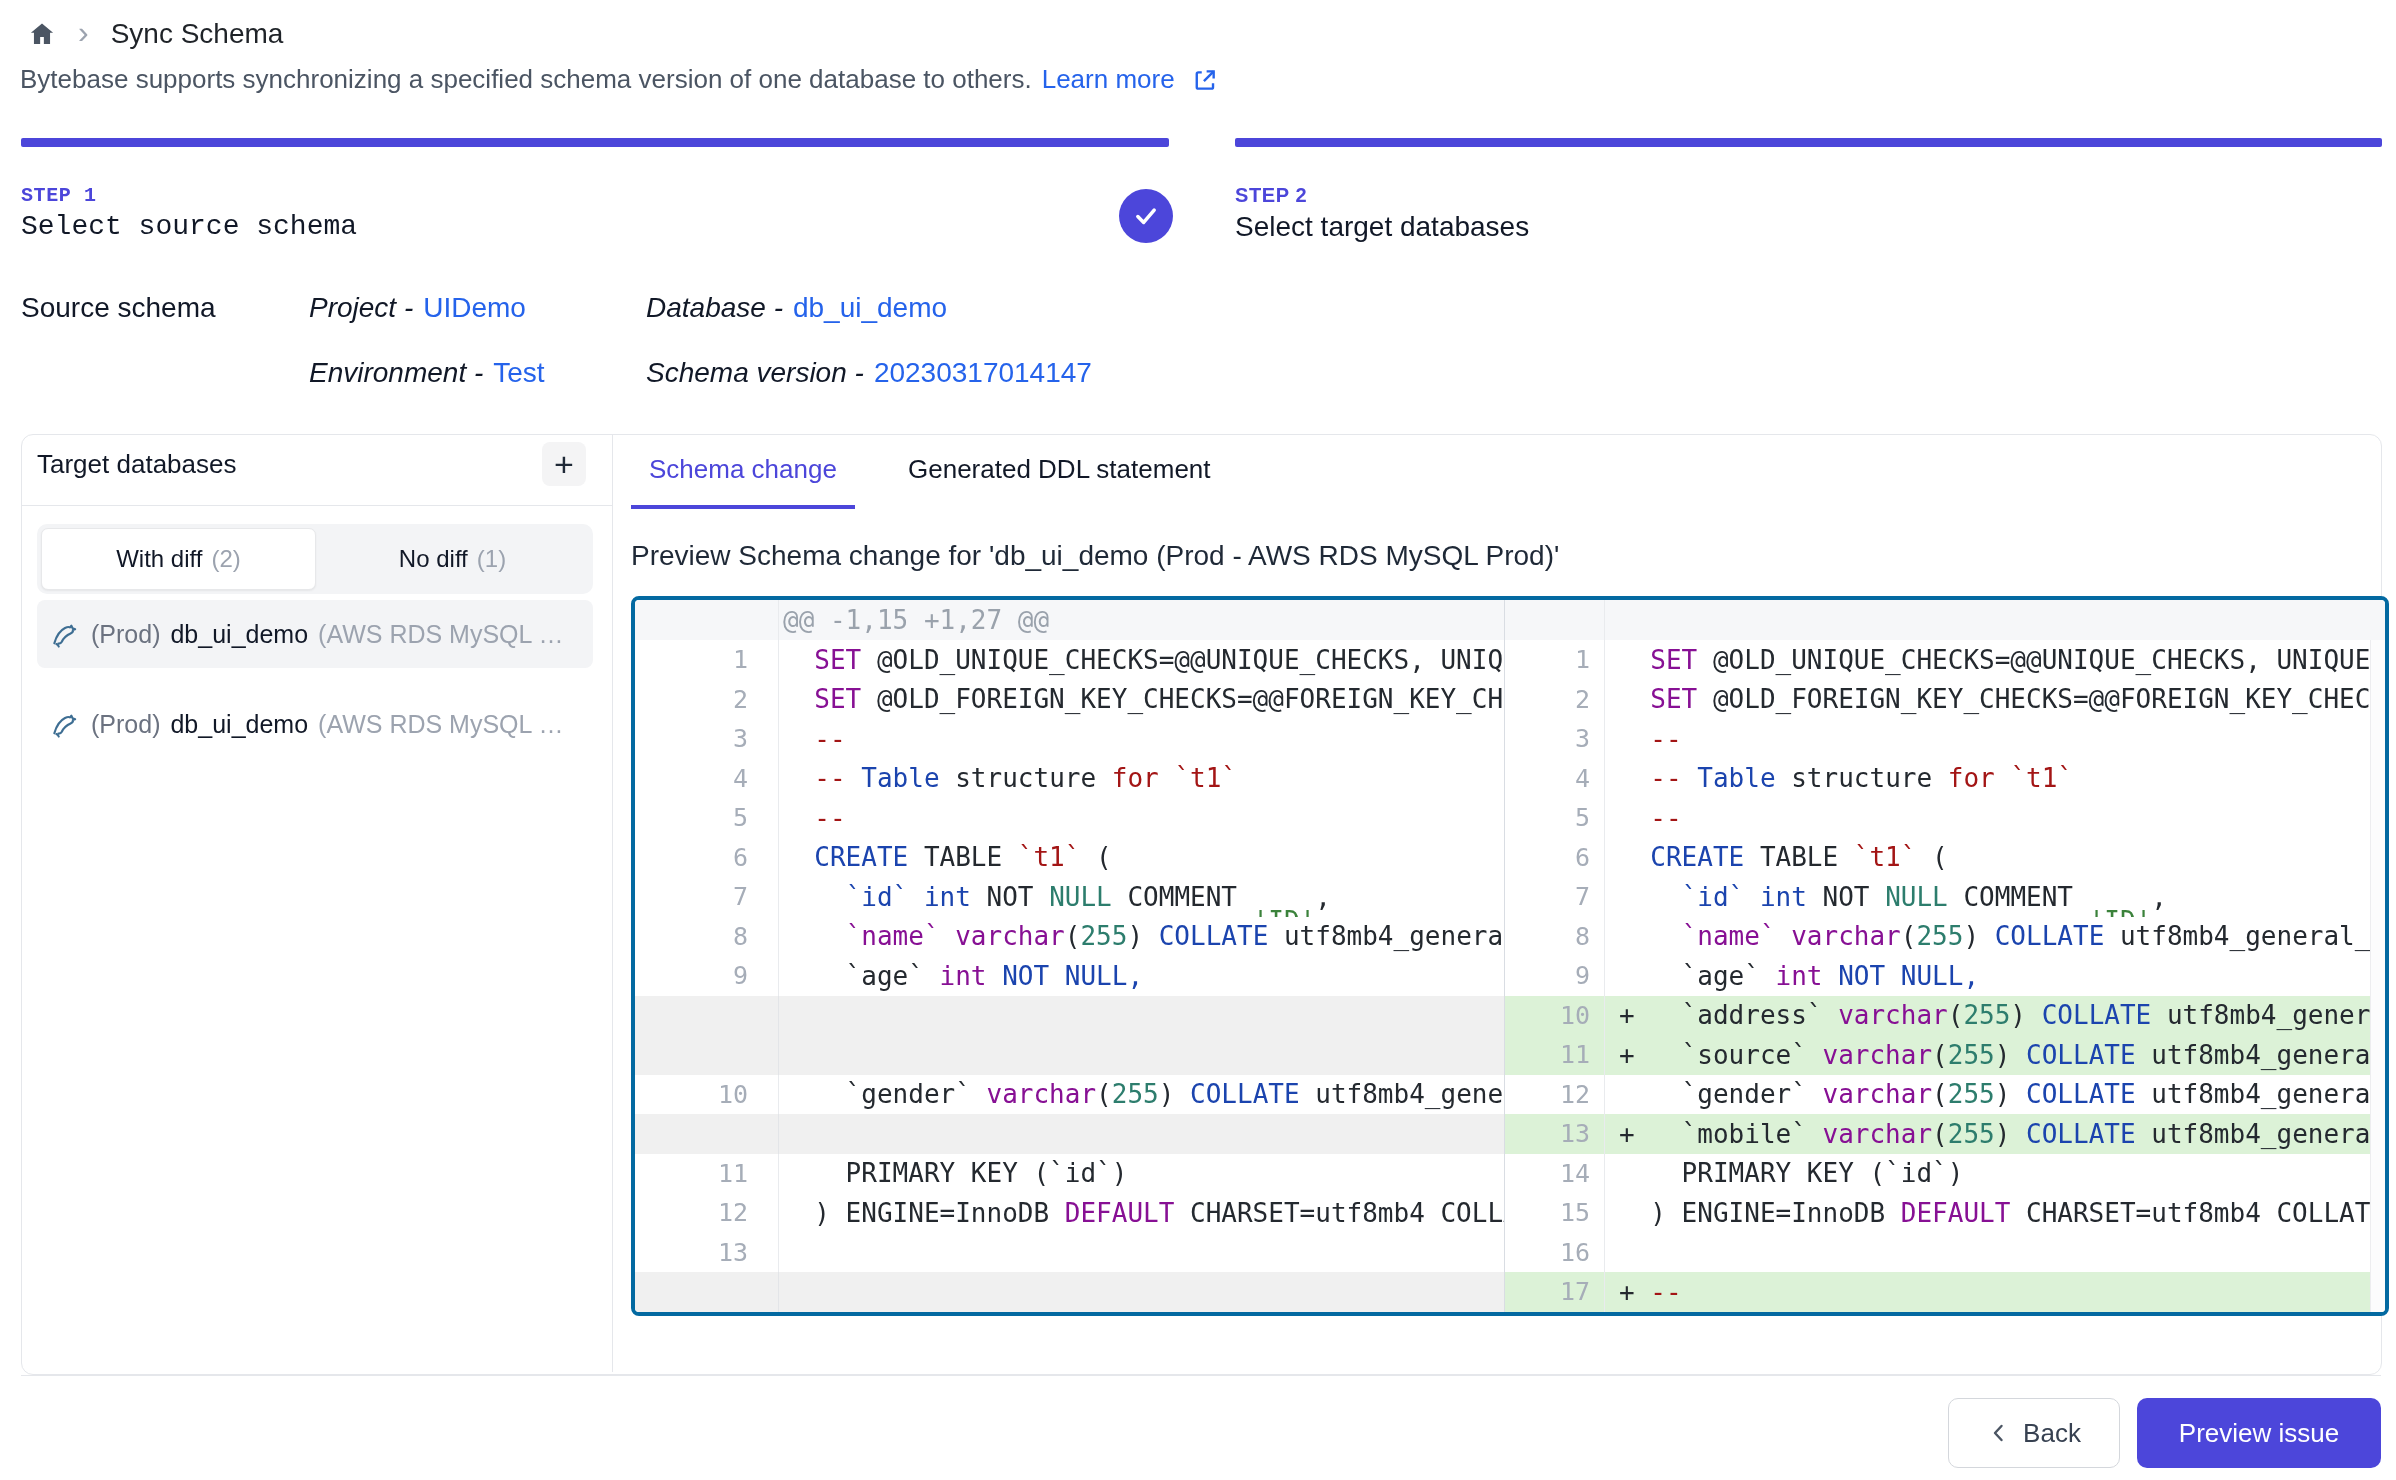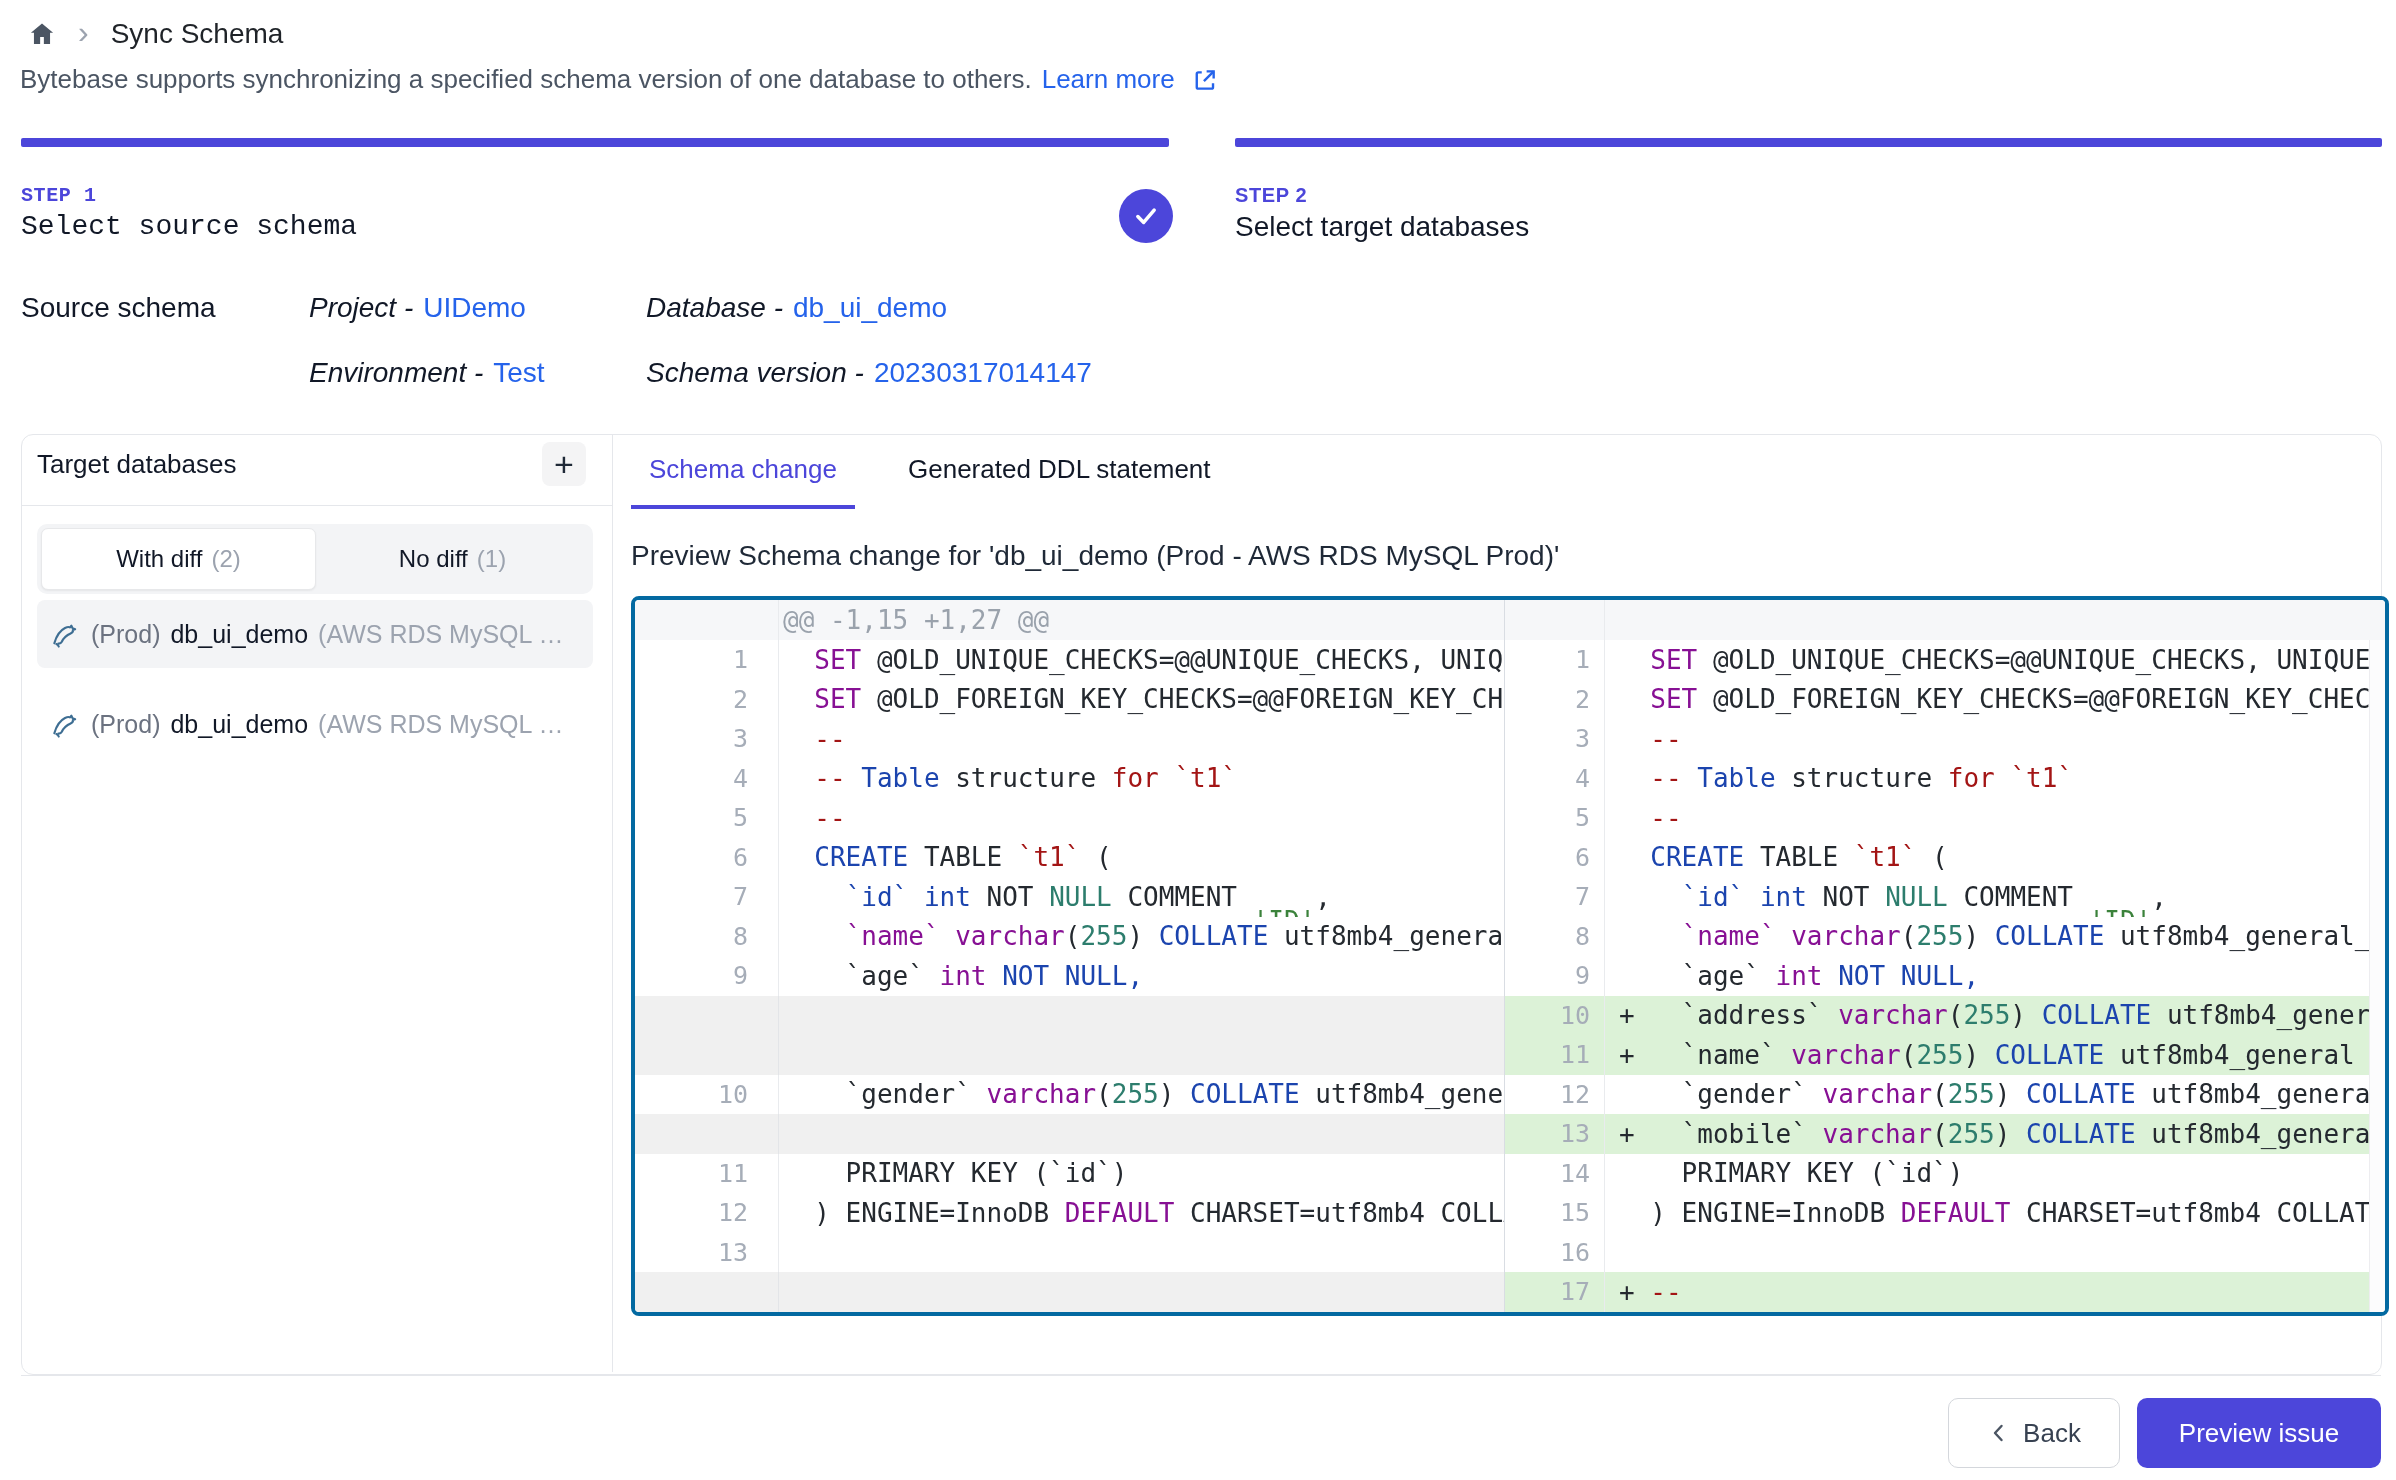--- a/index.html
+++ b/index.html
@@ -306,21 +306,21 @@
         <div class="drow">
           <div class="gut">9</div>
           <div class="code"><span class="tk-d">    `age` </span><span class="tk-pu">int</span><span class="tk-d"> </span><span class="tk-nv">NOT NULL,</span></div>
         </div>
         <div class="drow add">
           <div class="gut">10</div>
           <div class="code"><span class="tk-d">+   `address` </span><span class="tk-pu">varchar</span><span class="tk-d">(</span><span class="tk-tl">255</span><span class="tk-d">) </span><span class="tk-nv">COLLATE</span><span class="tk-d"> utf8mb4_gener</span></div>
         </div>
         <div class="drow add">
           <div class="gut">11</div>
-          <div class="code"><span class="tk-d">+   `name` </span><span class="tk-pu">varchar</span><span class="tk-d">(</span><span class="tk-tl">255</span><span class="tk-d">) </span><span class="tk-nv">COLLATE</span><span class="tk-d"> utf8mb4_general</span></div>
+          <div class="code"><span class="tk-d">+   `source` </span><span class="tk-pu">varchar</span><span class="tk-d">(</span><span class="tk-tl">255</span><span class="tk-d">) </span><span class="tk-nv">COLLATE</span><span class="tk-d"> utf8mb4_general</span></div>
         </div>
         <div class="drow">
           <div class="gut">12</div>
           <div class="code"><span class="tk-d">    `gender` </span><span class="tk-pu">varchar</span><span class="tk-d">(</span><span class="tk-tl">255</span><span class="tk-d">) </span><span class="tk-nv">COLLATE</span><span class="tk-d"> utf8mb4_genera</span></div>
         </div>
         <div class="drow add">
           <div class="gut">13</div>
           <div class="code"><span class="tk-d">+   `mobile` </span><span class="tk-pu">varchar</span><span class="tk-d">(</span><span class="tk-tl">255</span><span class="tk-d">) </span><span class="tk-nv">COLLATE</span><span class="tk-d"> utf8mb4_genera</span></div>
         </div>
         <div class="drow">

